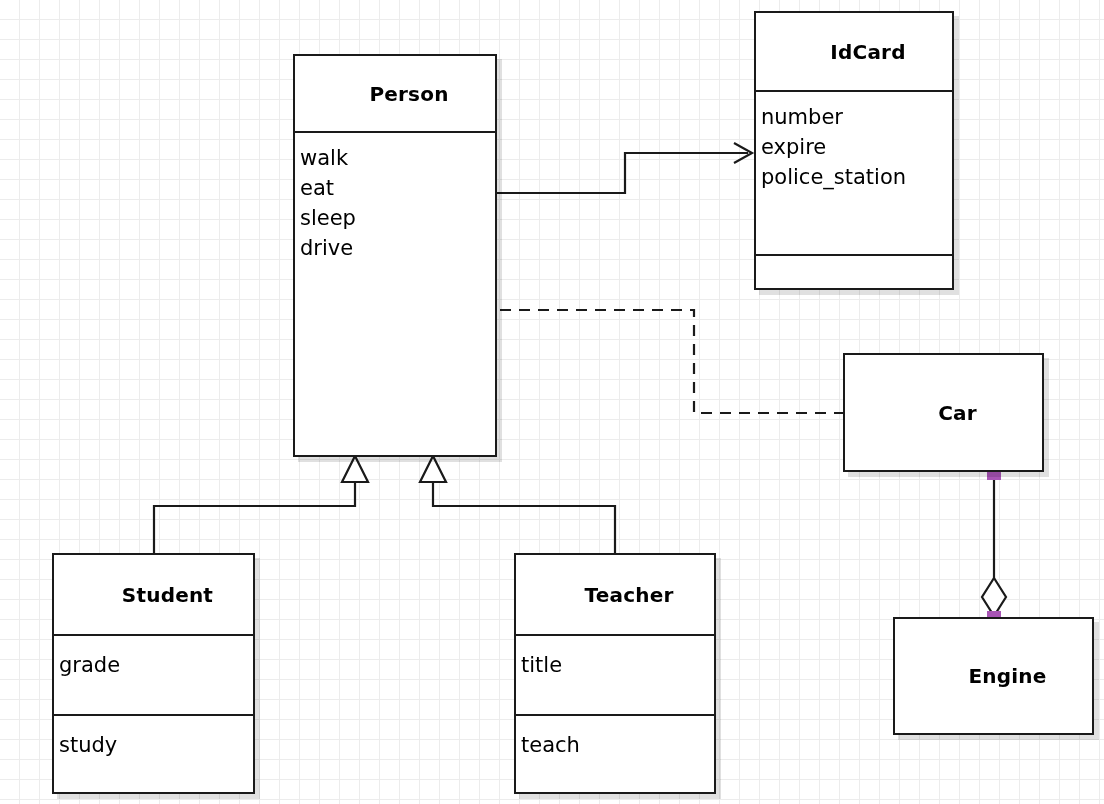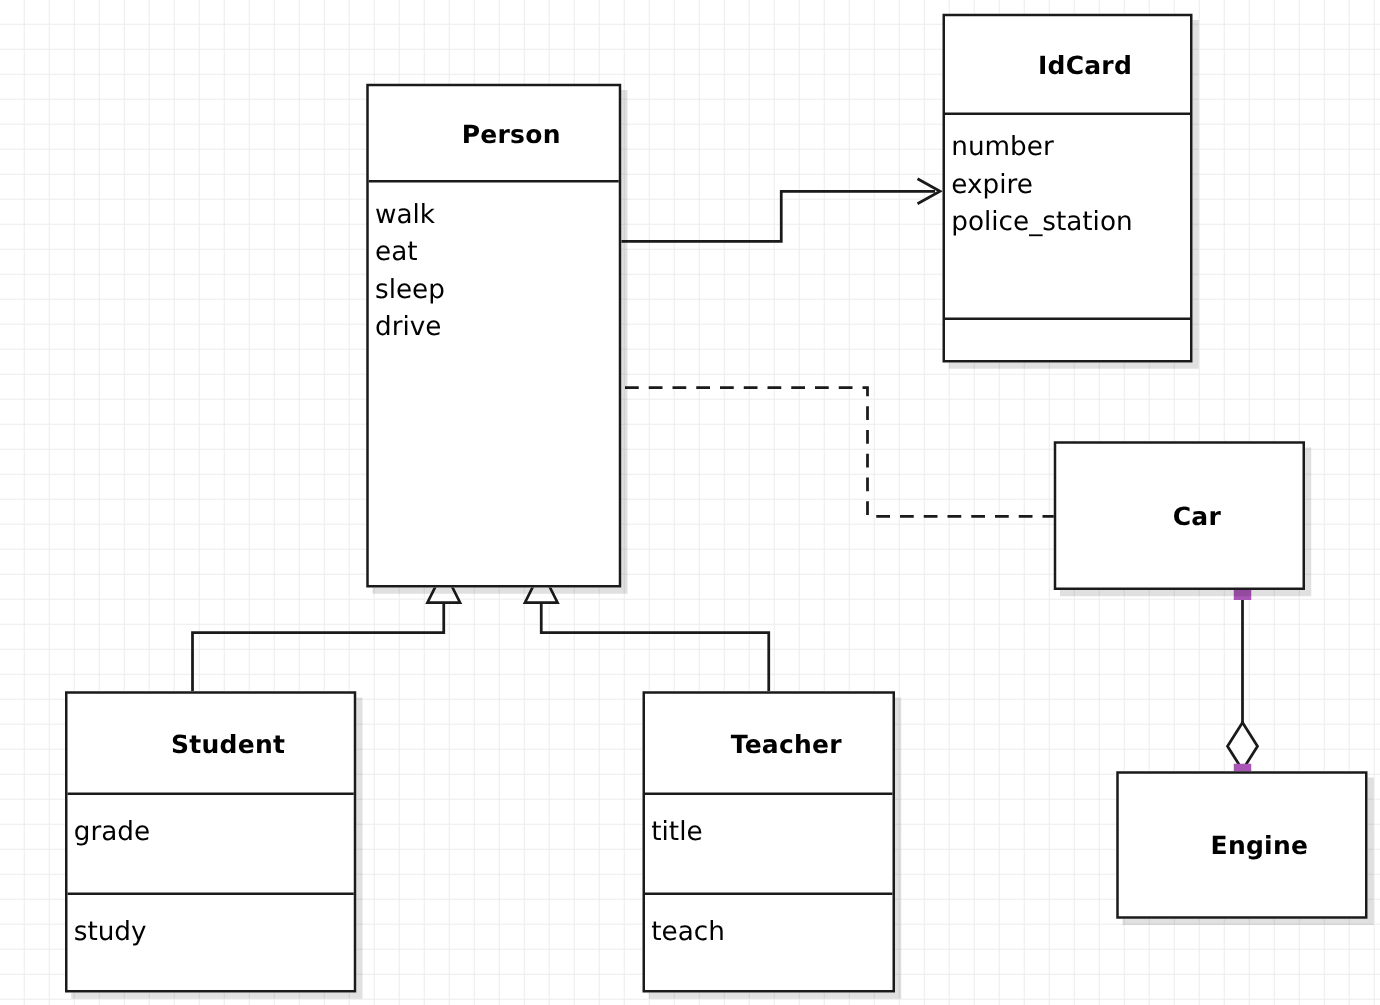--- a/index.html
+++ b/index.html
@@ -120,21 +120,21 @@
     </g>
 
     <g>
       <path class="edge-line" d="M 994 472 L 994 617"></path>
       <polygon class="diamond-hollow" points="994,578 1006,597 994,616 982,597"></polygon>
       <rect class="endpoint-square" x="987" y="467" width="14" height="13" fill="#a855b5"></rect>
       <rect class="endpoint-square" x="987" y="611" width="14" height="13" fill="#a855b5"></rect>
     </g>
   </svg>
 
-  <div class="uml-class" style="left:293px; top:67px; width:204px; height:403px;">
+  <div class="uml-class" style="left:293px; top:54px; width:204px; height:403px;">
     <div class="compartment cls-title" style="height:75px;">
       <span>Person</span>
     </div>
     <div class="compartment cls-body" style="height:166px;">
       <div class="member">walk</div>
       <div class="member">eat</div>
       <div class="member">sleep</div>
       <div class="member">drive</div>
     </div>
   </div>
@@ -156,21 +156,21 @@
       <span>Car</span>
     </div>
   </div>
 
   <div class="uml-class" style="left:893px; top:617px; width:201px; height:118px;">
     <div class="compartment cls-title" style="height:100%;">
       <span>Engine</span>
     </div>
   </div>
 
-  <div class="uml-class" style="left:52px; top:553px; width:233px; height:241px;">
+  <div class="uml-class" style="left:52px; top:553px; width:203px; height:241px;">
     <div class="compartment cls-title" style="height:79px;">
       <span>Student</span>
     </div>
     <div class="compartment cls-body tight" style="height:80px;">
       <div class="member">grade</div>
     </div>
     <div class="compartment cls-body tight" style="height:80px;">
       <div class="member">study</div>
     </div>
   </div>

